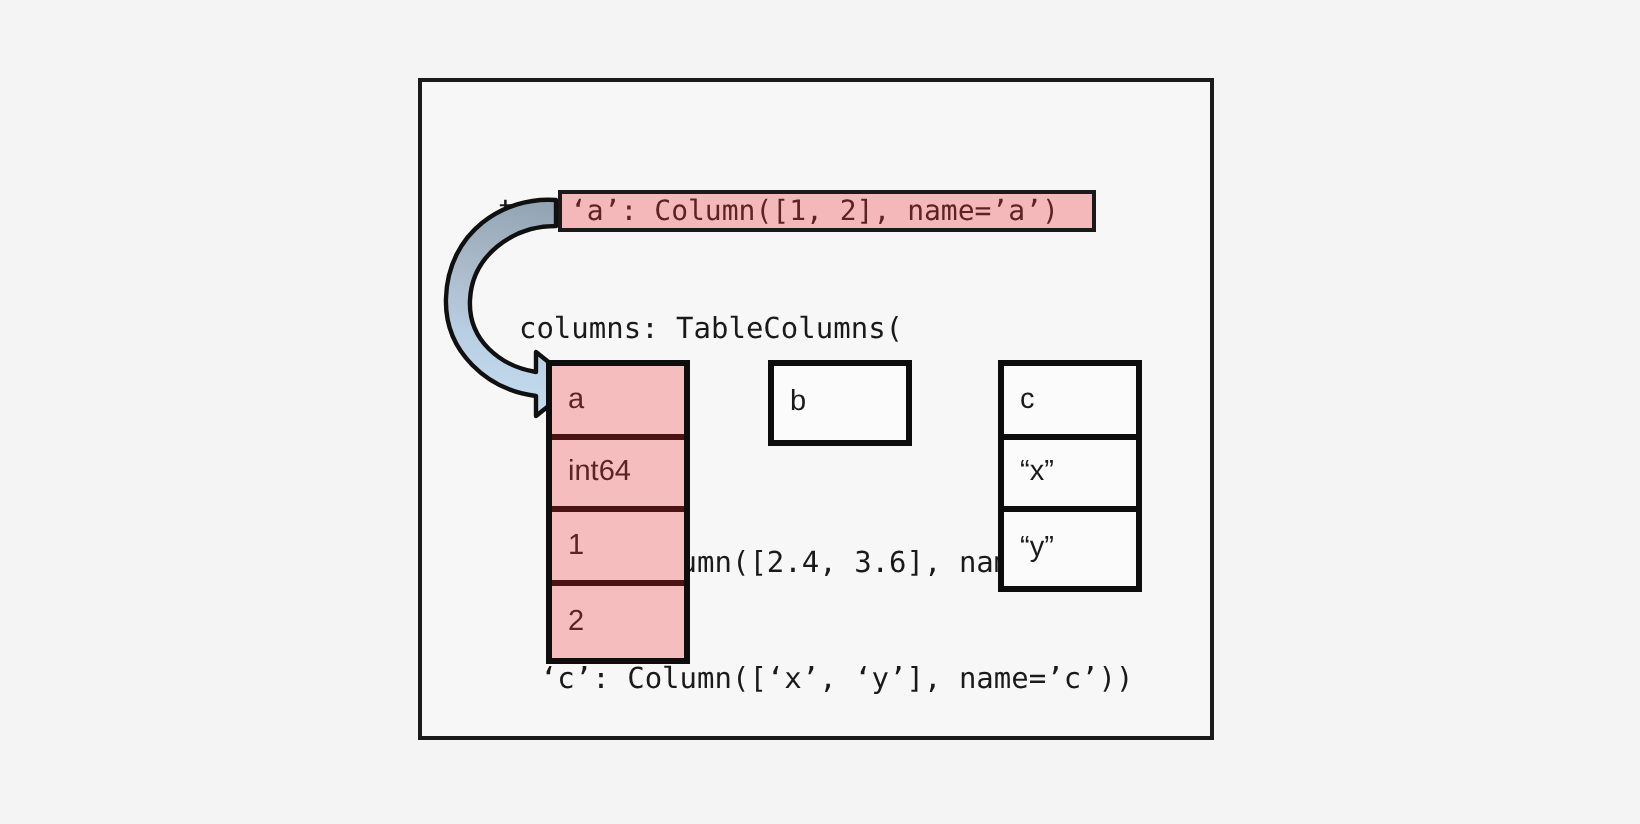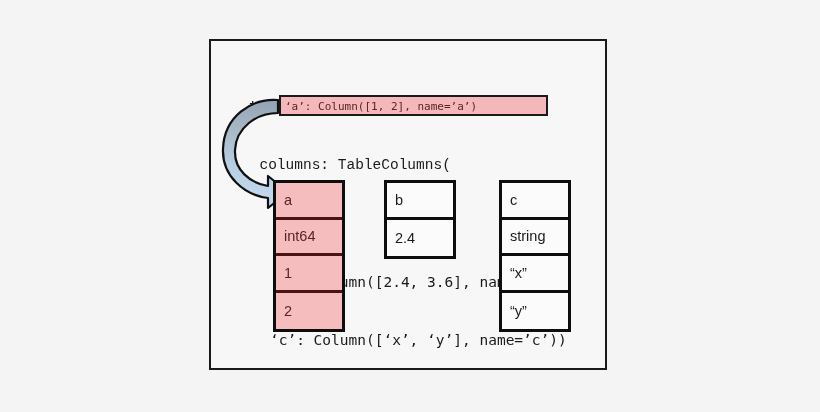--- a/index.html
+++ b/index.html
@@ -36,40 +36,40 @@
     font-size: 14.5px;
     line-height: 19.5px;
     color: #1a1a1a;
     white-space: pre;
     letter-spacing: 0px;
   }
   #code .line {
     white-space: pre;
     height: 19.5px;
   }
-  #code .indent1 { padding-left: 1.2ch; font-family: Liberation Mono, monospace; }
+  #code .indent1 { padding-left: 1.2ch; }
   #code .indent2 { padding-left: 2.4ch; }
 
   
   #hl-box {
     position: absolute;
     left: 279px;
     top: 95px;
     width: 269px;
     height: 21px;
     background: #f5b8ba;
     border: 2px solid #1a1a1a;
     box-sizing: border-box;
   }
   #hl-text {
     position: absolute;
     left: 285px;
     top: 97.5px;
     font-family: "DejaVu Sans Mono", "Liberation Mono", monospace;
-    font-size: 11px;
+    font-size: 14px;
     line-height: 17px;
     color: #5c2326;
     white-space: pre;
   }
 
   
   #arrow {
     position: absolute;
     left: 212px;
     top: 94px;
@@ -151,21 +151,19 @@
 
 <div class="col-table" id="table-a">
   <div class="cell">a</div>
   <div class="cell">int64</div>
   <div class="cell">1</div>
   <div class="cell">2</div>
 </div>
 
 <div class="col-table" id="table-b">
   <div class="cell">b</div>
-  <div class="cell">2.4</div>
 </div>
 
 <div class="col-table" id="table-c">
   <div class="cell">c</div>
-  <div class="cell">string</div>
   <div class="cell">“x”</div>
   <div class="cell">“y”</div>
 </div>
 
 </body></html>

